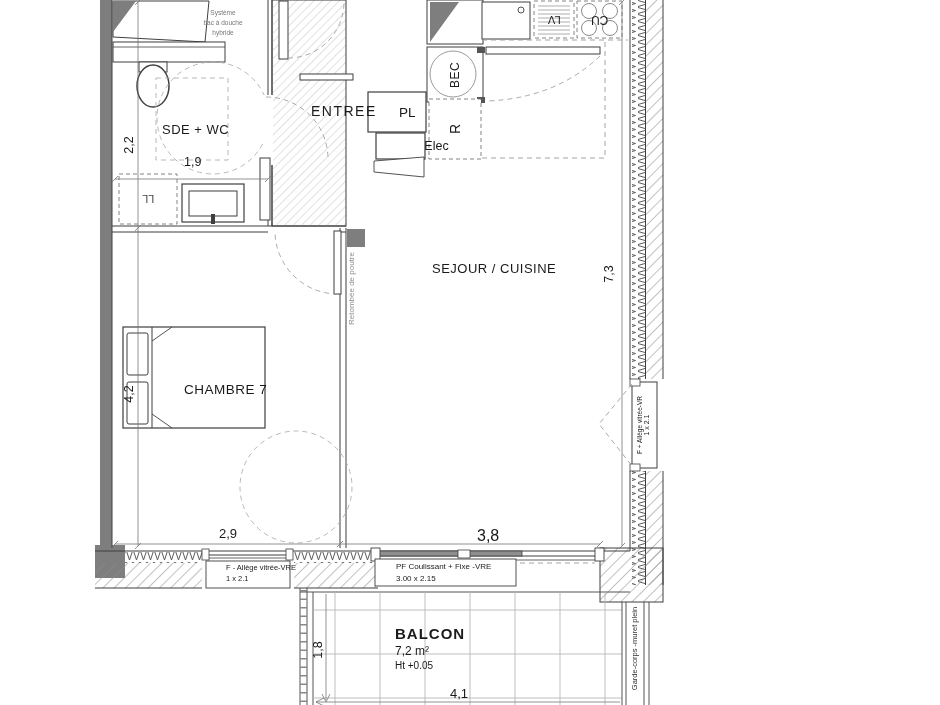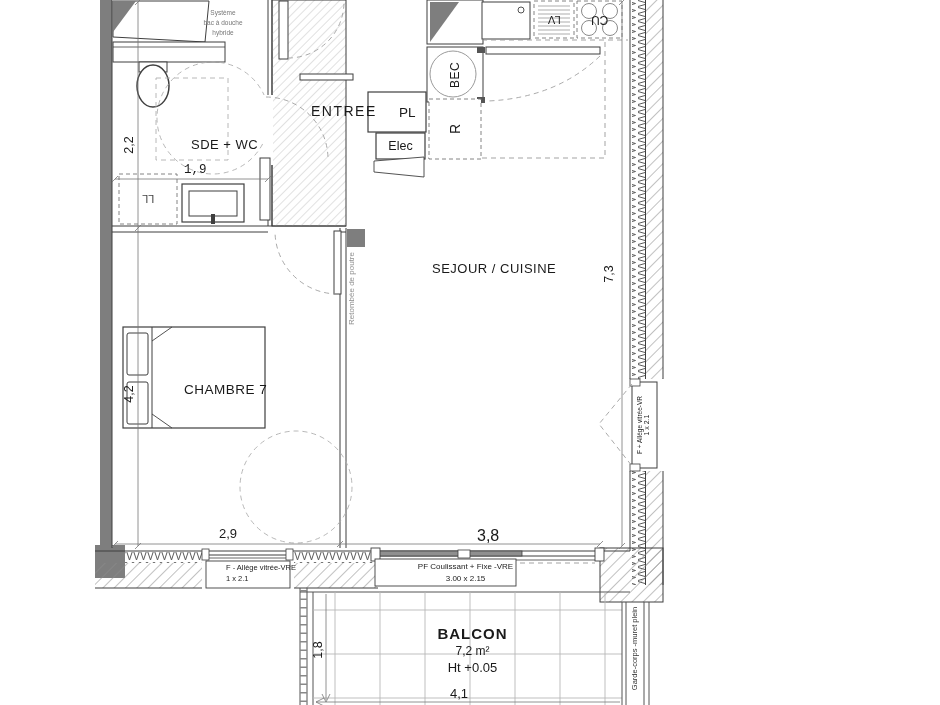--- a/index.html
+++ b/index.html
@@ -9,21 +9,21 @@
   .lbl{position:absolute;white-space:nowrap;}
   .room{font-size:13px;letter-spacing:.5px;}
   .dim{font-size:12.5px;}
   .vlabel{position:absolute;display:flex;align-items:center;justify-content:center;}
   .vlabel>span{white-space:nowrap;transform:rotate(-90deg);}
   .vlabel.r180>span{transform:rotate(180deg);}
   .note{position:absolute;text-align:center;color:#777;font-size:6.5px;line-height:1.5;}
   .note span{display:block;}
   .winlab{position:absolute;font-size:7.5px;line-height:1.45;padding:2px 19px;color:#222;}
   .winlab span{display:block;}
-  .balc{position:absolute;left:395px;width:155px;text-align:center;}
+  .balc{position:absolute;left:395px;width:155px;text-align:left;}
 </style>
 </head>
 <body>
 
 <div id="plan">
 
 <svg width="940" height="705" viewBox="0 0 940 705">
   <defs>
     <pattern id="pe" width="6" height="6" patternUnits="userSpaceOnUse" patternTransform="rotate(45)">
       <line x1="0" y1="0" x2="0" y2="6" stroke="#c3c3c3" stroke-width="1"></line>
@@ -212,31 +212,31 @@
     <path d="M112,547 L118,541 M337,547 L343,541 M597,547 L603,541"></path>
     <line x1="622" y1="2" x2="622" y2="546"></line>
     <path d="M619,549 L625,543 M619,5 L625,-1"></path>
     <line x1="326" y1="594" x2="326" y2="700"></line>
     <path d="M322,694 L326,702 L330,694"></path>
     <line x1="316" y1="702" x2="620" y2="702"></line>
     <path d="M324,698 L316,702 L324,706"></path>
   </g>
 </svg>
 
-  <div class="lbl room" style="left:162px;top:137px;margin-left:29px;">SDE + WC</div>
+  <div class="lbl room" style="left:162px;top:122px;">SDE + WC</div>
   <div class="lbl" style="left:290px;top:103px;font-size:14px;letter-spacing:1.5px;margin-left:21px;">ENTREE</div>
   <div class="lbl room" style="left:432px;top:261px;">SEJOUR / CUISINE</div>
   <div class="lbl room" style="left:184px;top:382px;font-size:13.5px;">CHAMBRE 7</div>
 
   <div class="balc" style="top:625px;font-size:15px;font-weight:bold;letter-spacing:1px;">BALCON</div>
   <div class="balc" style="top:644px;font-size:12px;">7,2 m²</div>
-  <div class="balc" style="top:660px;font-size:13px;">Ht +0.05</div>
+  <div class="balc" style="top:660px;font-size:10px;">Ht +0.05</div>
 
   <div class="lbl" style="left:399px;top:105px;font-size:13.5px;">PL</div>
-  <div class="vlabel" style="left:376px;top:133px;width:49px;height:26px;font-size:12.5px;">
+  <div class="vlabel" style="left:376px;top:133px;width:49px;height:26px;font-size:12.5px;padding-left:36px;">
       <span style="transform:none;">Elec</span>
     </div>
   <div class="vlabel" style="left:429px;top:99px;width:52px;height:60px;font-size:14px;">
       <span>R</span>
     </div>
   <div class="vlabel" style="left:427px;top:47px;width:56px;height:55px;font-size:12px;letter-spacing:.5px;">
       <span>BEC</span>
     </div>
   <div class="vlabel r180" style="left:534px;top:1px;width:40px;height:37px;font-size:11px;">
       <span>LV</span>
@@ -250,21 +250,21 @@
 
   <div class="note" style="left:188px;top:8px;width:70px;">
     <span>Système</span>
     <span>bac à douche</span>
     <span>hybride</span>
   </div>
 
   <div class="vlabel dim" style="left:118px;top:123px;width:22px;height:44px;">
       <span>2,2</span>
     </div>
-  <div class="lbl dim" style="left:184px;top:163px;font-family:Liberation Mono, monospace;">1,9</div>
+  <div class="lbl dim" style="left:184px;top:155px;">1,9</div>
   <div class="vlabel dim" style="left:118px;top:372px;width:22px;height:44px;">
       <span>4,2</span>
     </div>
   <div class="lbl" style="left:219px;top:526px;font-size:13px;">2,9</div>
   <div class="lbl" style="left:477px;top:527px;font-size:16px;">3,8</div>
   <div class="vlabel dim" style="left:598px;top:252px;width:22px;height:44px;">
       <span>7,3</span>
     </div>
   <div class="vlabel dim" style="left:308px;top:628px;width:20px;height:44px;">
       <span>1,8</span>
@@ -283,18 +283,18 @@
       <span style="display:block;font-size:6.5px;">F + Allège vitrée-VR</span>
       <span style="display:block;font-size:7px;">1 x 2.1</span>
     </span>
   </div>
 
   <div class="winlab" style="left:207px;top:561px;width:82px;">
     <span>F - Allège vitrée-VRE</span>
     <span>1 x 2.1</span>
   </div>
 
-  <div class="winlab" style="left:377px;top:559px;width:139px;font-size:8px;text-align:center;">
+  <div class="winlab" style="left:377px;top:559px;width:139px;font-size:8px;">
     <span>PF Coulissant + Fixe -VRE</span>
     <span>3.00 x 2.15</span>
   </div>
 
 </div>
 
 </body></html>

